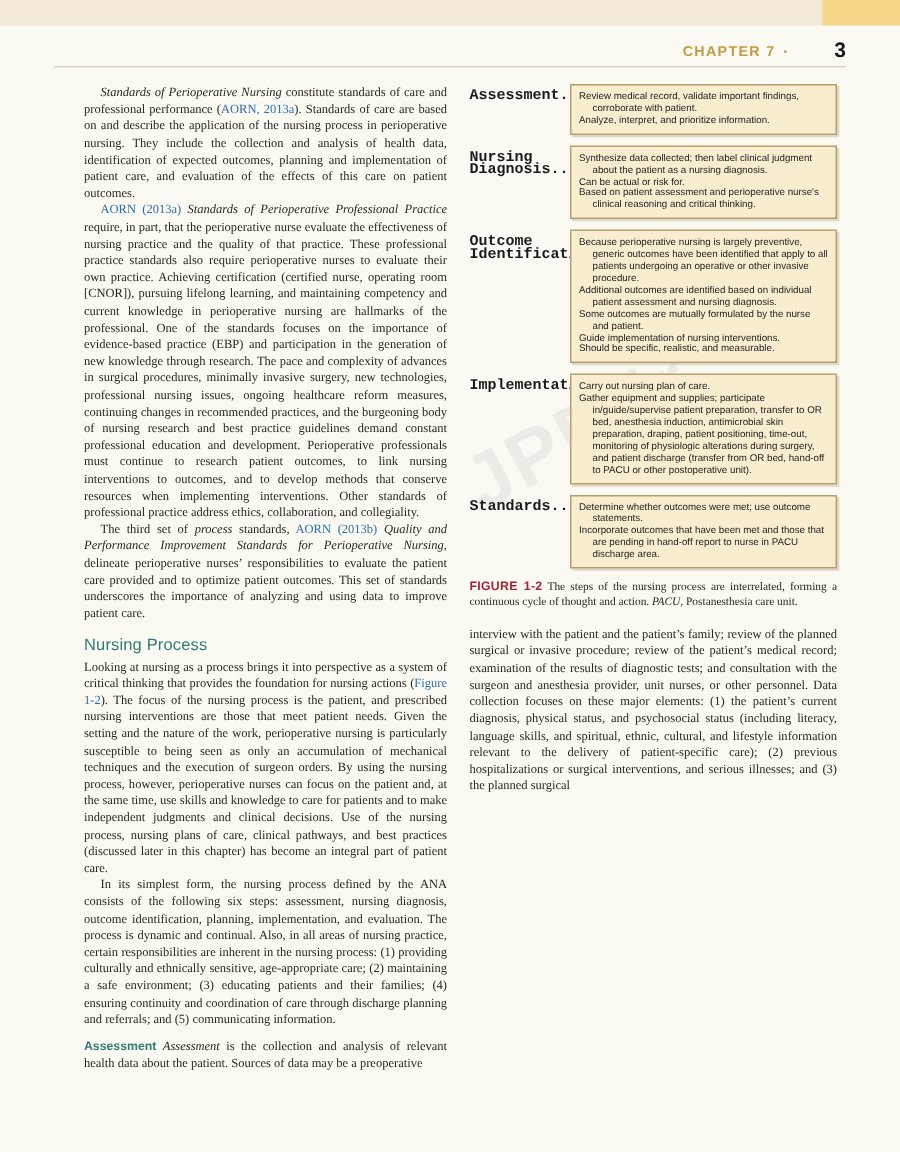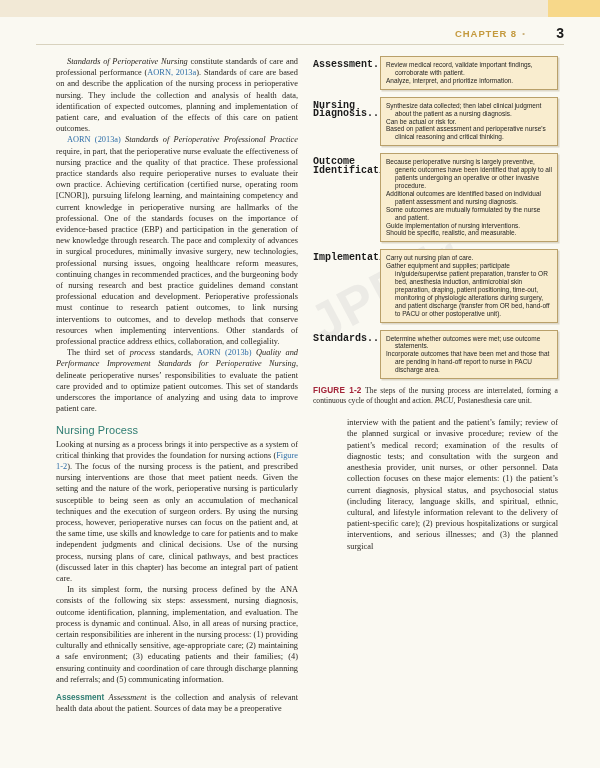--- a/index.html
+++ b/index.html
@@ -187,35 +187,35 @@
   }
   .figno {
     font-family: "Liberation Sans", sans-serif;
     font-weight: bold;
     font-size: 8.2px;
     color: #a32438;
     letter-spacing: 0.2px;
   }
   #fig-caption .it { font-style: italic; }
 
-  #right-tail { margin-top: 12px; margin-left: 34px; }
+  #right-tail { margin-top: 12px; }
 </style>
 </head>
 <body>
 
 <div id="page">
 
   <div id="top-band"></div>
   <div id="top-tab"></div>
 
   <div id="watermark">JPR.ir</div>
 
   <div id="runhead">
     <div id="runhead-inner">
-      <span class="chapter-label">CHAPTER 8</span>
+      <span class="chapter-label">CHAPTER 7</span>
       <span class="runhead-dot">•</span>
       <span class="folio">3</span>
     </div>
   </div>
   <div id="runhead-rule"></div>
 
   <div id="col-left">
     <div id="left-paras-a">
         <p class="body"><span class="it">Standards of Perioperative Nursing</span><span> constitute standards of care and professional performance (</span><span class="lnk">AORN, 2013a</span><span>). Standards of care are based on and describe the application of the nursing process in perioperative nursing. They include the collection and analysis of health data, identification of expected outcomes, planning and implementation of patient care, and evaluation of the effects of this care on patient outcomes.</span></p>
         <p class="body"><span class="lnk">AORN (2013a)</span><span> </span><span class="it">Standards of Perioperative Professional Practice</span><span> require, in part, that the perioperative nurse evaluate the effectiveness of nursing practice and the quality of that practice. These professional practice standards also require perioperative nurses to evaluate their own practice. Achieving certification (certified nurse, operating room [CNOR]), pursuing lifelong learning, and maintaining competency and current knowledge in perioperative nursing are hallmarks of the professional. One of the standards focuses on the importance of evidence-based practice (EBP) and participation in the generation of new knowledge through research. The pace and complexity of advances in surgical procedures, minimally invasive surgery, new technologies, professional nursing issues, ongoing healthcare reform measures, continuing changes in recommended practices, and the burgeoning body of nursing research and best practice guidelines demand constant professional education and development. Perioperative professionals must continue to research patient outcomes, to link nursing interventions to outcomes, and to develop methods that conserve resources when implementing interventions. Other standards of professional practice address ethics, collaboration, and collegiality.</span></p>

